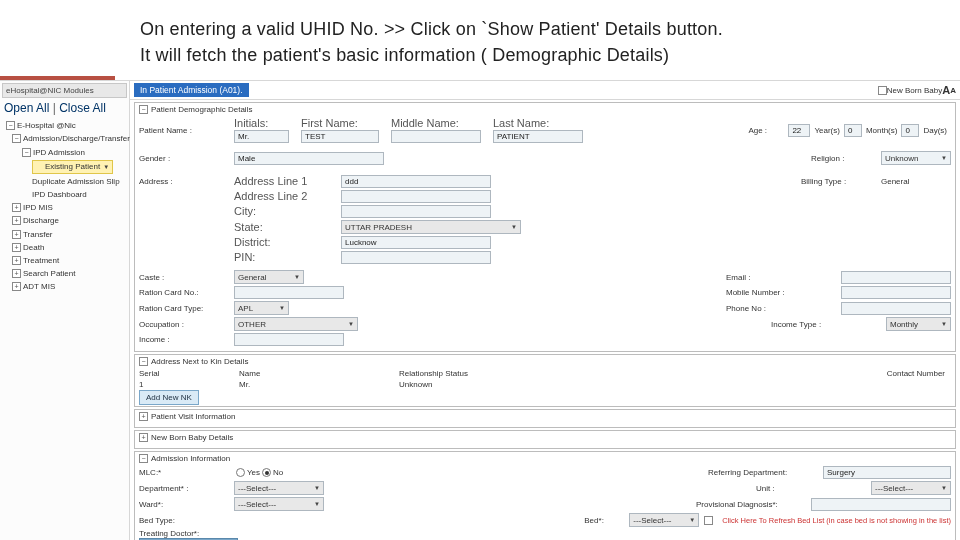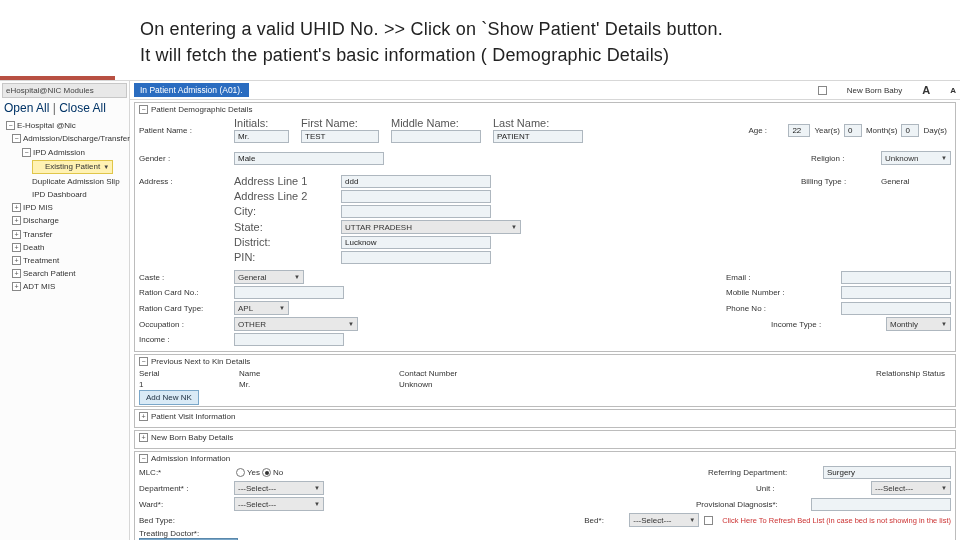--- a/index.html
+++ b/index.html
@@ -15,21 +15,21 @@
 .tree{margin-top:3px;line-height:1.4}
 .tree .n{padding:1px 0 1px 4px;white-space:nowrap}
 .tree .exp{display:inline-block;width:9px;height:9px;border:1px solid #888;font-size:7px;line-height:7px;text-align:center;margin-right:2px;color:#555;background:#fff}
 .tree .lvl1{padding-left:10px}
 .tree .lvl2{padding-left:20px}
 .tree .lvl3{padding-left:30px}
 .tree .sel{background:#fff2b3;border:1px solid #e0c64a;padding:0 12px}
 .main{flex:1;background:#fff;font-size:8px;color:#333;overflow:hidden;position:relative}
 .bluehdr{display:flex;align-items:center;gap:6px;padding:2px 4px;border-bottom:1px solid #d7d7d7}
 .bluehdr .badge{background:#2a6cc0;color:#fff;padding:2px 6px;font-size:8.5px}
-.bluehdr .right{margin-left:auto;display:flex;align-items:center;gap:20px}
+.bluehdr .right{margin-left:auto;display:flex;align-items:center;gap:0}
 .bluehdr .right .ck{width:9px;height:9px;border:1px solid #888}
 .bluehdr .right .aa{font-weight:bold;font-size:11px}
 .bluehdr .right .aa.small{font-size:8px}
 .panel{border:1px solid #bcbcbc;margin:2px 4px;padding:2px 4px 4px}
 .panel .pttl{font-size:8px;color:#333;margin-bottom:2px}
 .panel .pttl .tgl{display:inline-block;width:9px;height:9px;border:1px solid #888;text-align:center;line-height:7px;font-size:7px;margin-right:3px;color:#555}
 .row{display:flex;align-items:center;padding:1px 0}
 .row .lbl{min-width:95px;font-size:8px;color:#333}
 .row .col{display:flex;flex-direction:column;margin-right:12px}
 .row .col .sub{font-size:11px;color:#555;margin-bottom:1px}
@@ -215,26 +215,26 @@
             <div class="sel grey" style="width:65px">Monthly</div>
           </div>
       </div>
       <div class="thinrow">
         <div class="lbl">Income :</div>
         <div class="inp ro" style="width:110px"></div>
       </div>
     </div>
 
     <div class="panel nok">
-      <div class="pttl"><span class="tgl">−</span><span>Previous Next to Kin Details</span></div>
+      <div class="pttl"><span class="tgl">−</span><span>Address Next to Kin Details</span></div>
       <div class="h">
           <div>Serial</div>
           <div>Name</div>
+          <div>Relationship Status</div>
           <div>Contact Number</div>
-          <div>Relationship Status</div>
         </div>
       <div class="h">
           <div>1</div>
           <div>Mr.</div>
           <div>Unknown</div>
           <div></div>
         </div>
       <div style="margin-top:3px"><span class="btn">Add New NK</span></div>
     </div>
 

